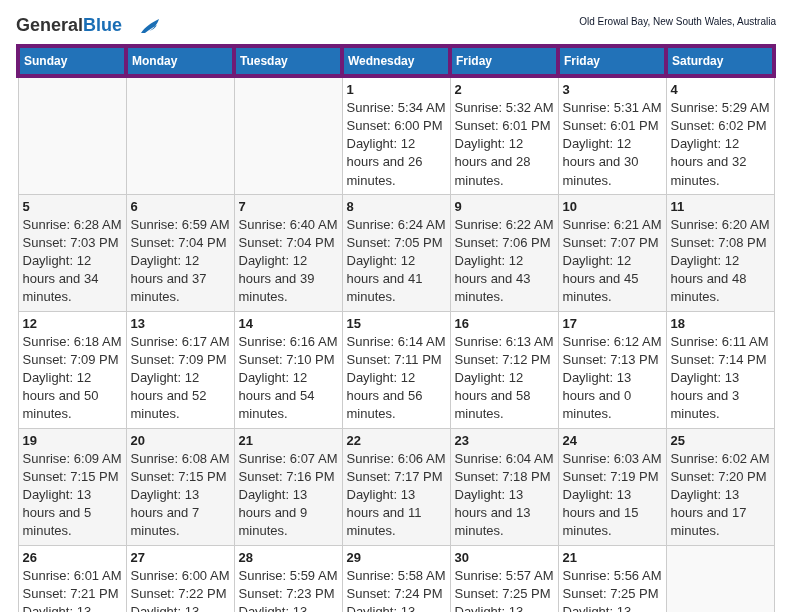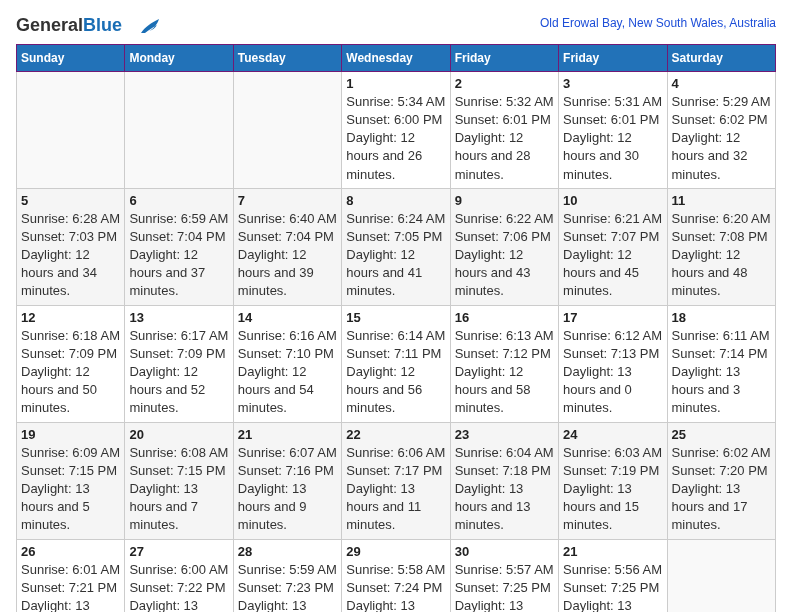--- a/index.html
+++ b/index.html
@@ -30,36 +30,36 @@
     .logo-blue { color: #1a6eb5; }
     .title-block {
       text-align: right;
     }
     .month-title {
       font-size: 32px;
       font-weight: bold;
       color: #222;
     }
     .location {
-      font-size: 12px;
-      color: #1d4ed8;
+      font-size: 10px;
+      color: #0f172a;
       margin-left: 12px;
     }
     table {
       width: 100%;
       border-collapse: collapse;
       font-size: 10.5px;
     }
     thead tr th {
       background-color: #2272b8;
       color: #fff;
       padding: 6px 4px;
       text-align: left;
       font-size: 12px;
-      border: 1px solid #701a75;
+      border: 4px solid #701a75;
     }
     tbody tr td {
       border: 1px solid #ccc;
       vertical-align: top;
       padding: 4px;
       width: 108px;
       min-height: 80px;
       background: #fff;
     }
     tbody tr:nth-child(even) td {

